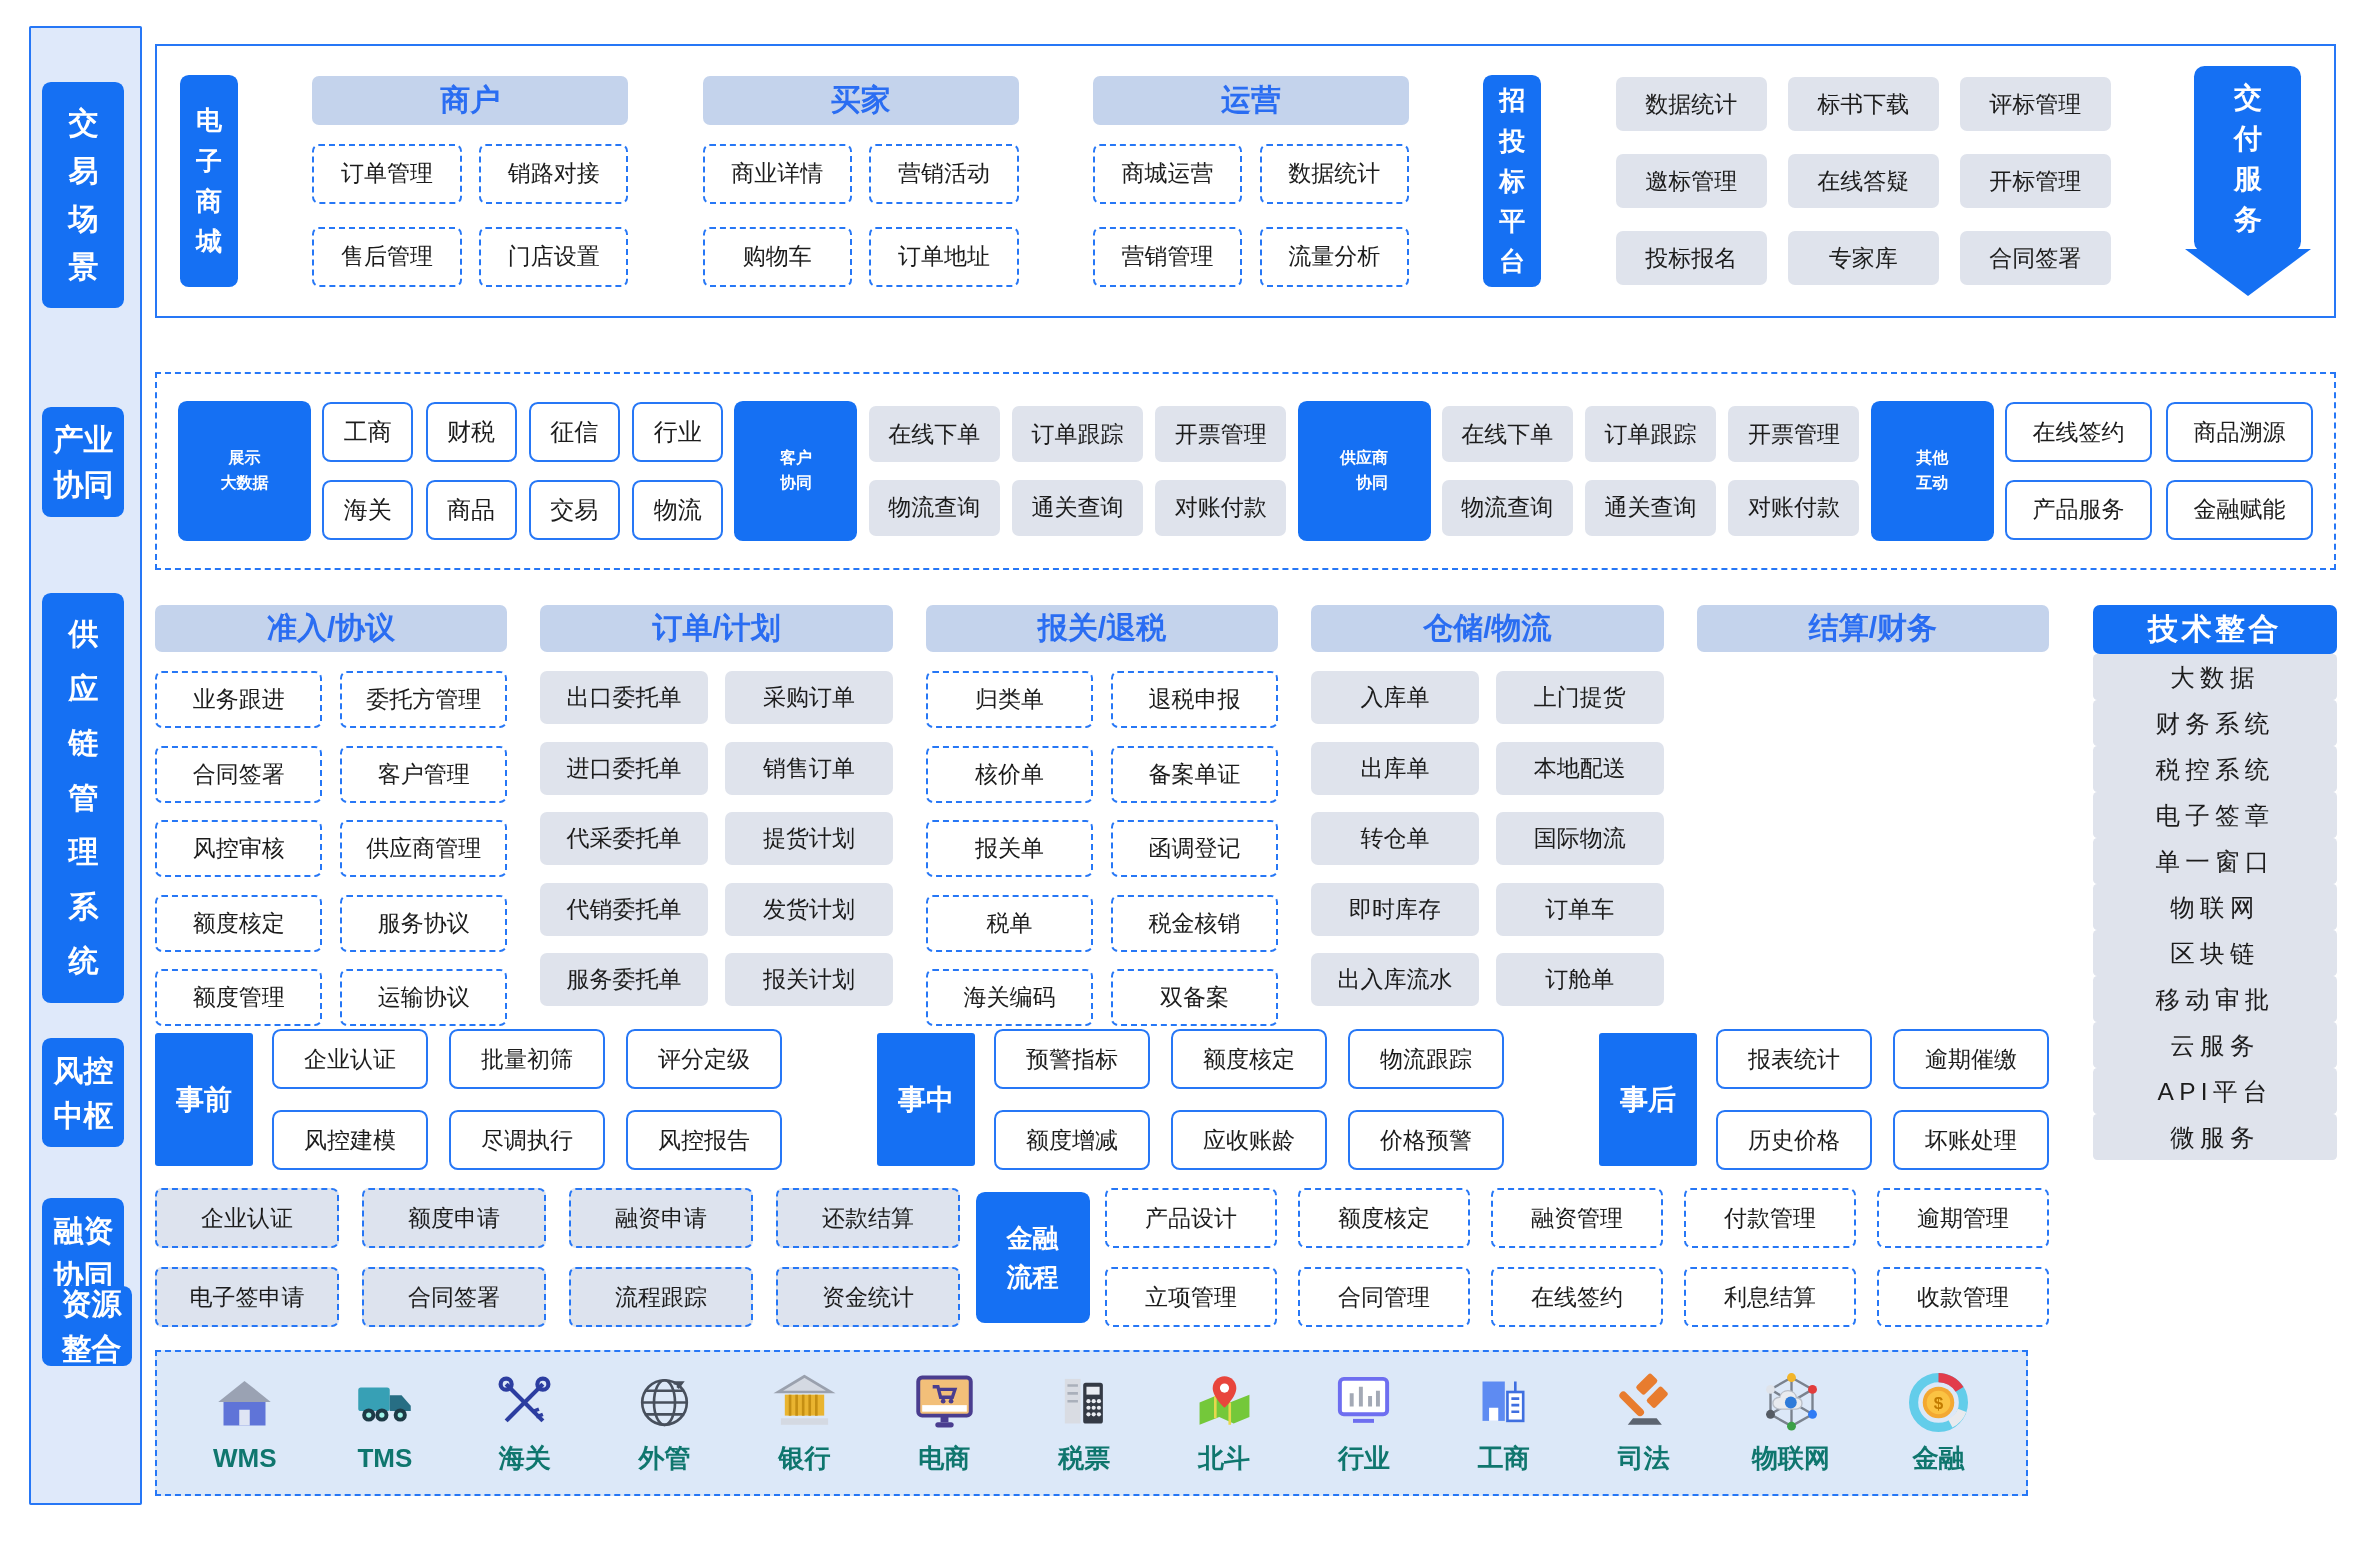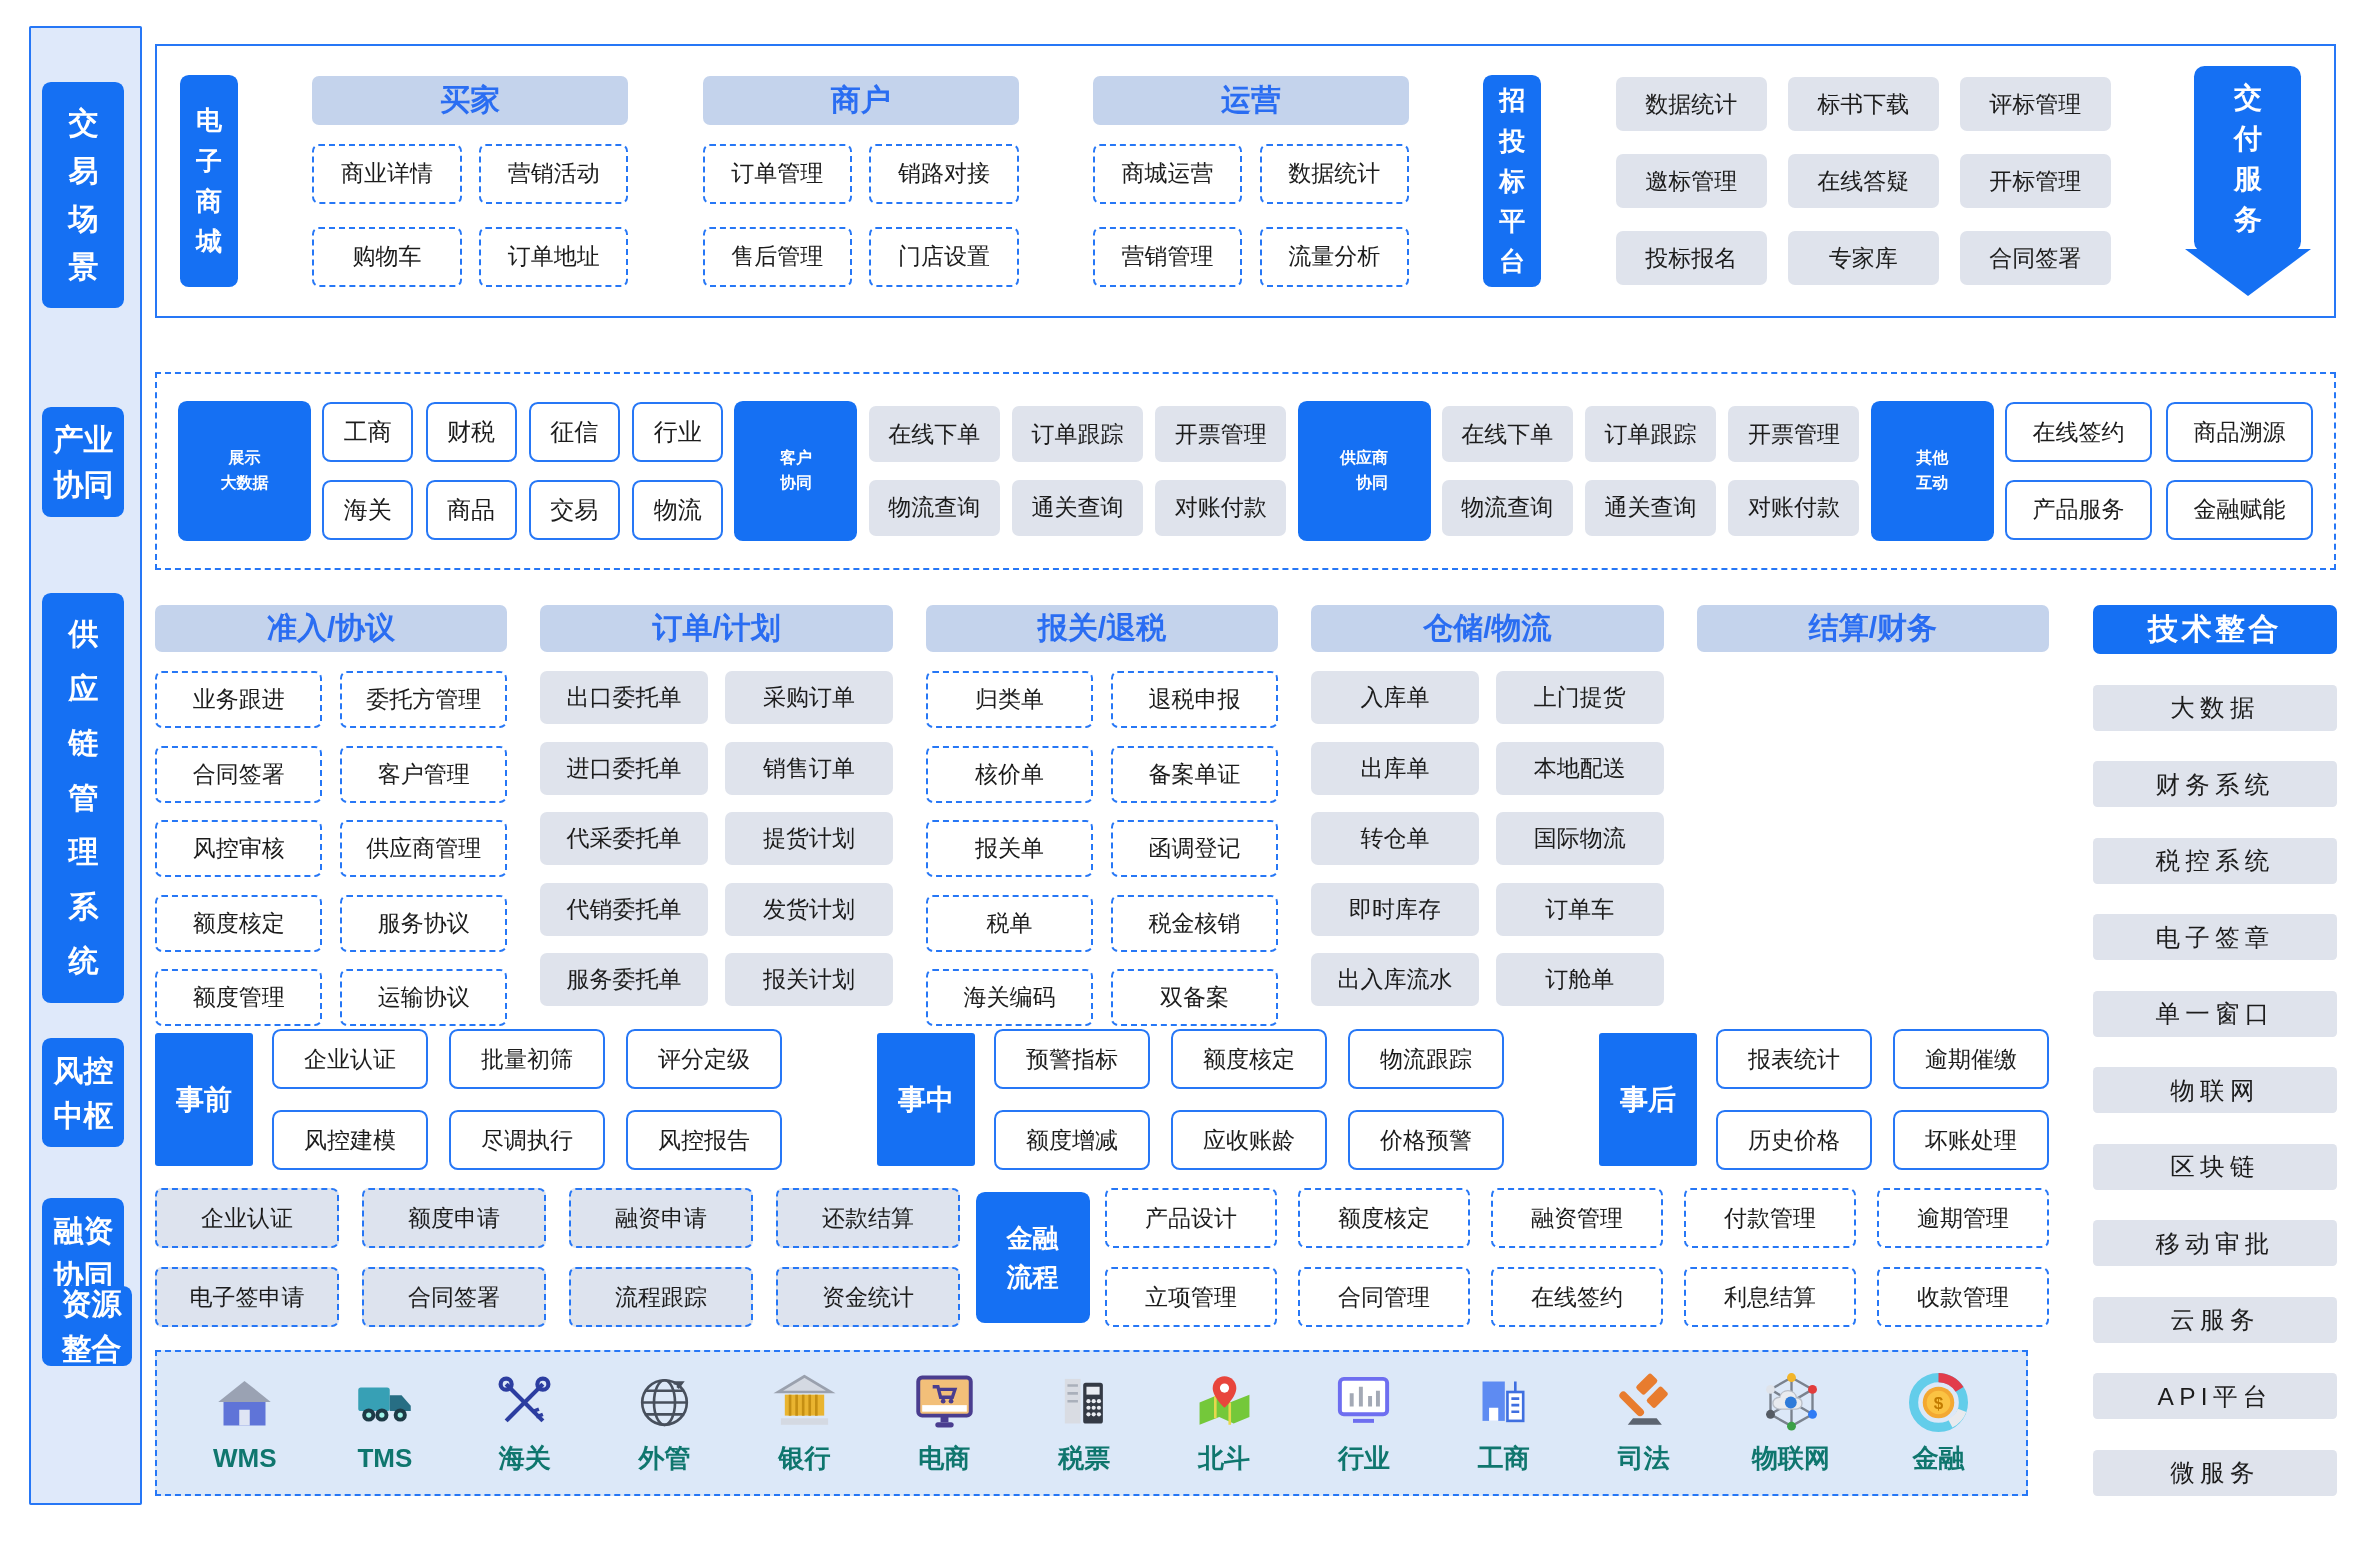--- a/index.html
+++ b/index.html
@@ -69,21 +69,21 @@
   
   .scm{position:absolute;left:155px;top:605px;width:1894px;height:405px;
        display:flex;gap:33px;justify-content:flex-end;}
   .scm-col{flex:1;}
   .scm-col .hdr{height:47px;margin-bottom:19px;}
   .scm-grid{display:grid;grid-template-columns:repeat(2,1fr);gap:17.5px 17.5px;}
   .scm-grid .box{height:53px;}
 
   
   .tech{position:absolute;left:2093px;top:605px;width:244px;height:891px;
-        display:flex;flex-direction:column;justify-content:space-between;}
+        display:flex;flex-direction:column;}
   .tech-hdr{height:49px;background:#1570f3;color:#fff;font-size:30px;font-weight:700;
             border-radius:7px;display:flex;align-items:center;justify-content:center;letter-spacing:3.5px;}
   .tech .box{height:46px;font-size:24.5px;letter-spacing:5.3px;border-radius:4.4px;}
 
   
   .risk{position:absolute;left:155px;top:1033px;width:1894px;height:133px;
         display:flex;justify-content:space-between;align-items:center;}
   .risk-group{display:flex;align-items:center;gap:19px;}
   .risk-label{width:98px;height:133px;background:#1570f3;color:#fff;border-radius:3px;
               font-size:28px;font-weight:700;display:flex;align-items:center;justify-content:center;}
@@ -137,36 +137,36 @@
 整合</div>
   </aside>
 
   <section class="scene">
     <div class="vlabel">电
 子
 商
 城</div>
 
     <div class="scene-col">
+      <div class="hdr">商户</div>
+      <div class="grid2">
+          <div class="box dashed">订单管理</div>
+          <div class="box dashed">销路对接</div>
+          <div class="box dashed">售后管理</div>
+          <div class="box dashed">门店设置</div>
+        </div>
+    </div>
+
+    <div class="scene-col">
       <div class="hdr">买家</div>
       <div class="grid2">
           <div class="box dashed">商业详情</div>
           <div class="box dashed">营销活动</div>
           <div class="box dashed">购物车</div>
           <div class="box dashed">订单地址</div>
-        </div>
-    </div>
-
-    <div class="scene-col">
-      <div class="hdr">商户</div>
-      <div class="grid2">
-          <div class="box dashed">订单管理</div>
-          <div class="box dashed">销路对接</div>
-          <div class="box dashed">售后管理</div>
-          <div class="box dashed">门店设置</div>
         </div>
     </div>
 
     <div class="scene-col">
       <div class="hdr">运营</div>
       <div class="grid2">
           <div class="box dashed">商城运营</div>
           <div class="box dashed">数据统计</div>
           <div class="box dashed">营销管理</div>
           <div class="box dashed">流量分析</div>

